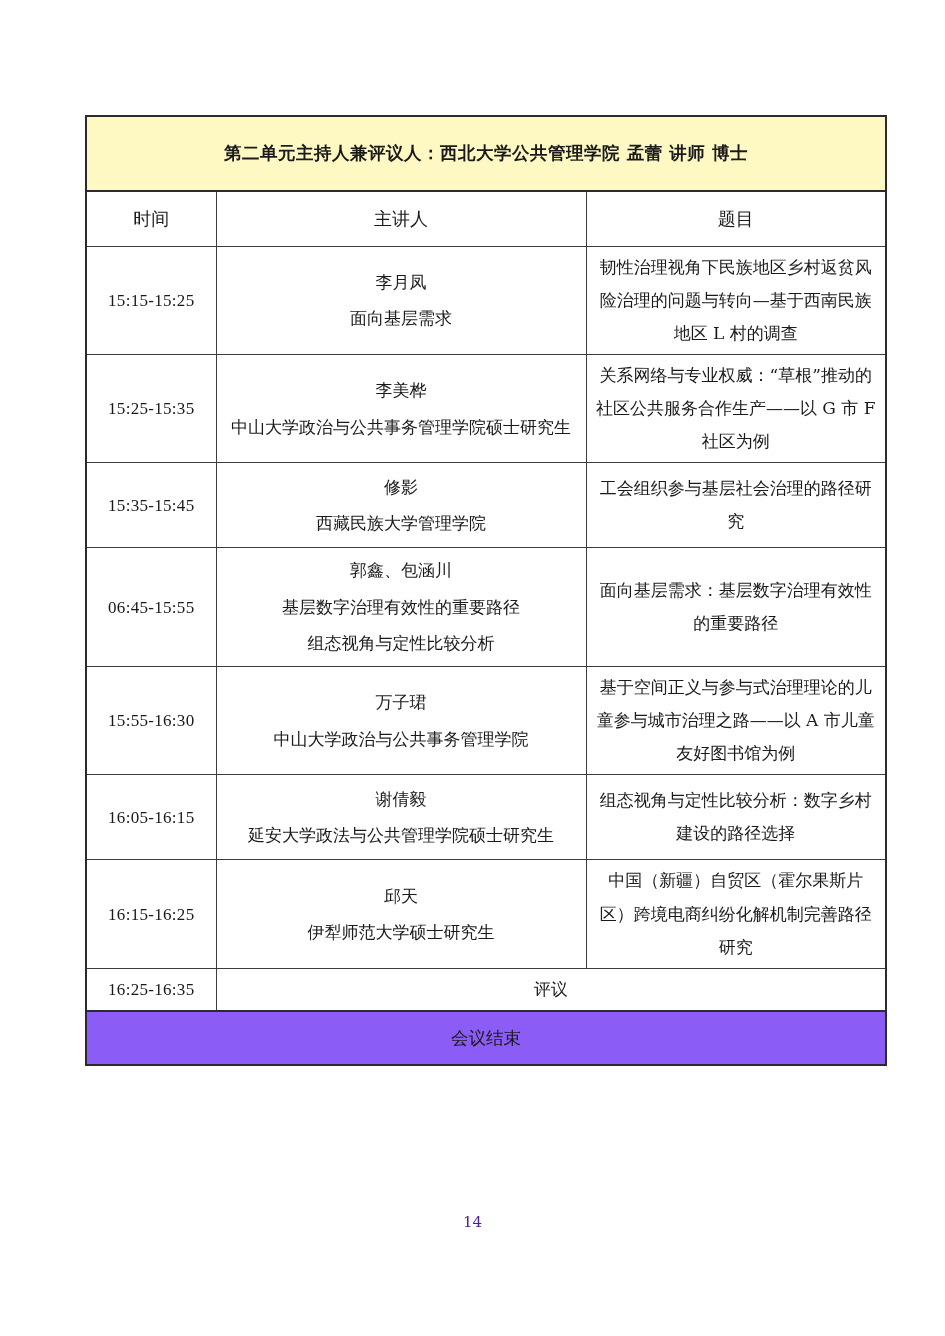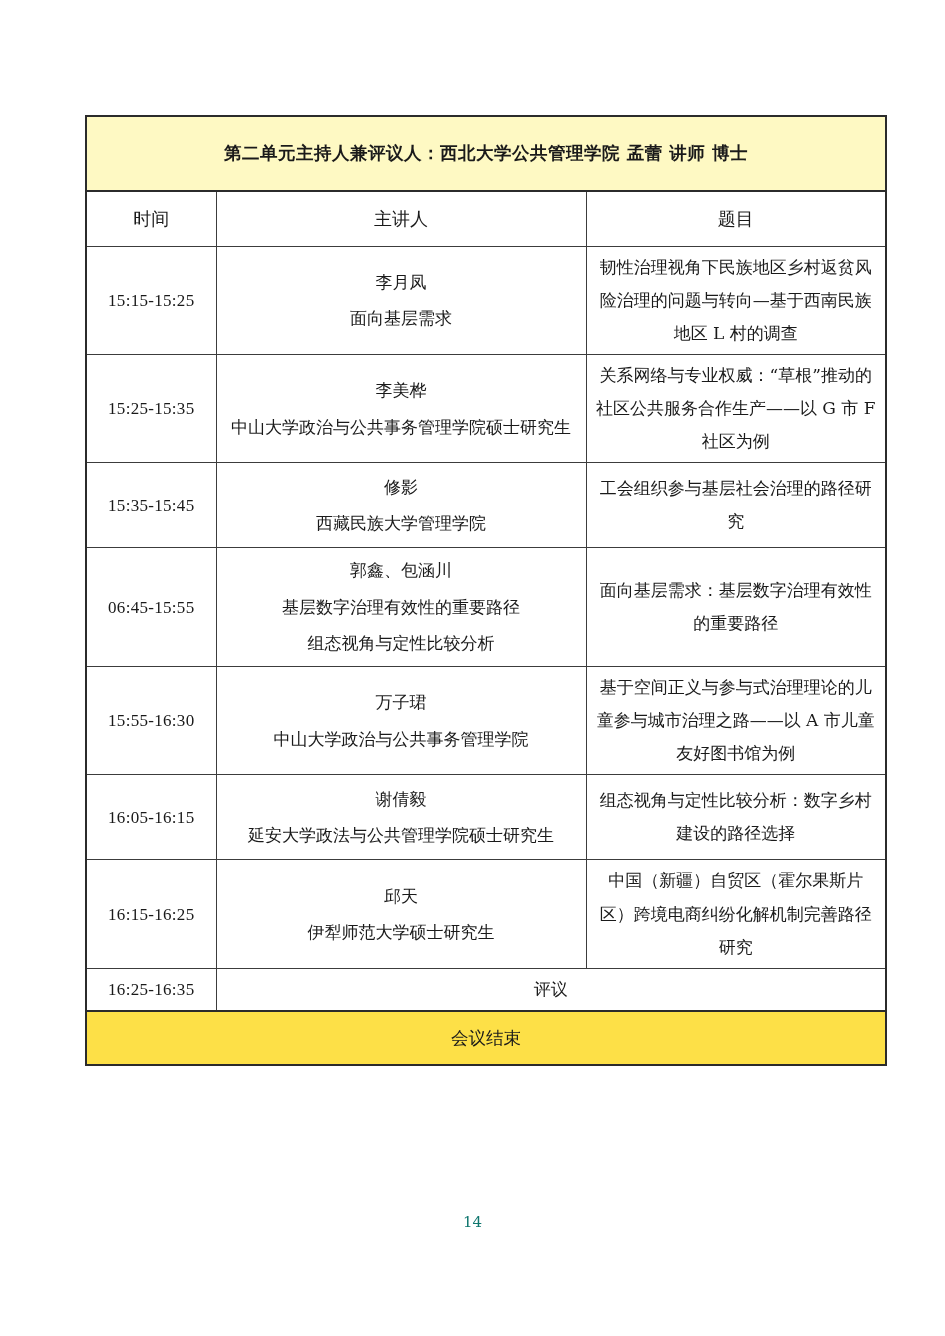--- a/index.html
+++ b/index.html
@@ -48,33 +48,33 @@
   }
   td.time-cell {
     font-family: Liberation Serif, serif;
     font-size: 17px;
     letter-spacing: 0.3px;
     white-space: nowrap;
   }
   td.speaker-cell div { line-height: 2.15; }
   td.topic-cell { line-height: 1.95; }
   tr.footer-row td {
-    background: #fde047;
+    background: #8b5cf6;
     font-weight: normal;
     font-size: 17.5px;
     border-top: 2px solid #2b2b2b;
   }
   .page-number {
     position: absolute;
     top: 1213px;
     left: 0;
     width: 100%;
     text-align: center;
     font-size: 15px;
-    color: #0f766e;
+    color: #4c1d95;
     font-family: "DejaVu Serif", "Liberation Serif", serif;
   }
 </style>
 </head>
 <body>
 
 <div class="page">
 
   <table class="schedule">
     <colgroup>

